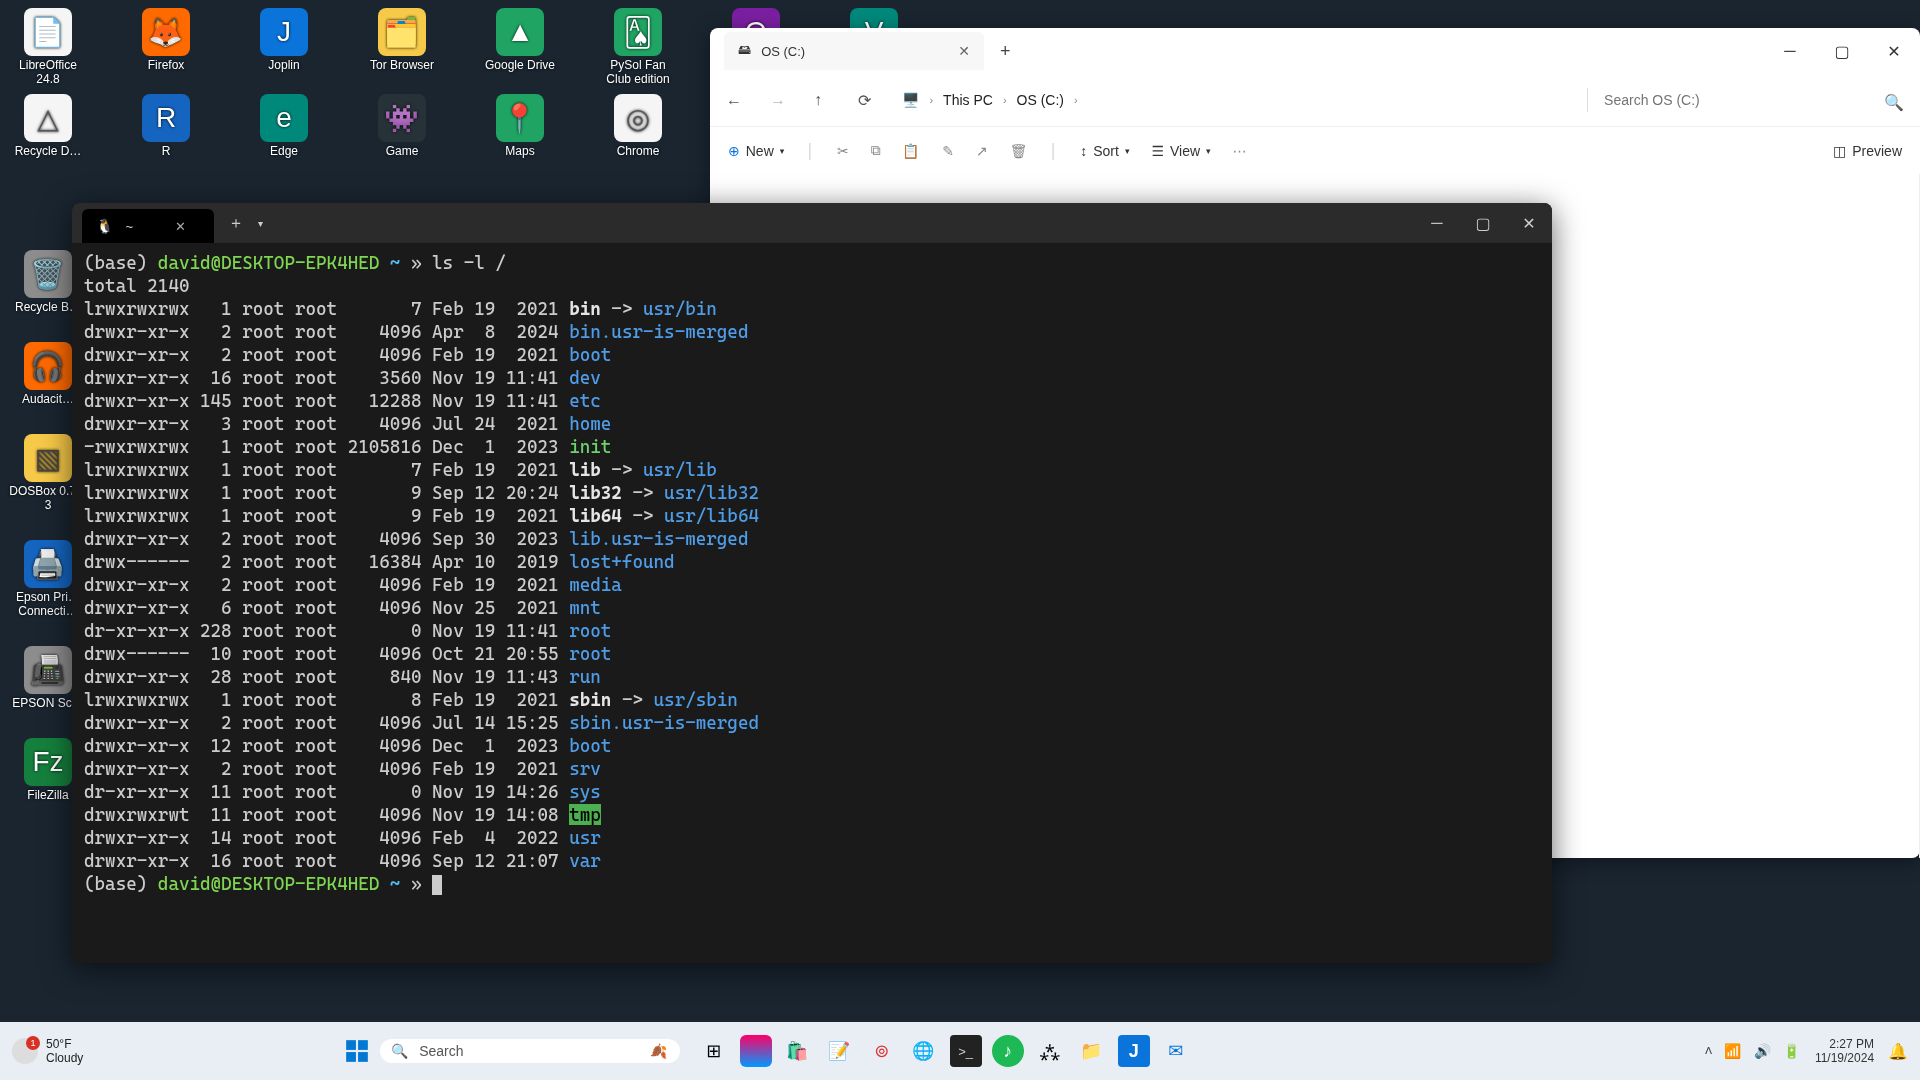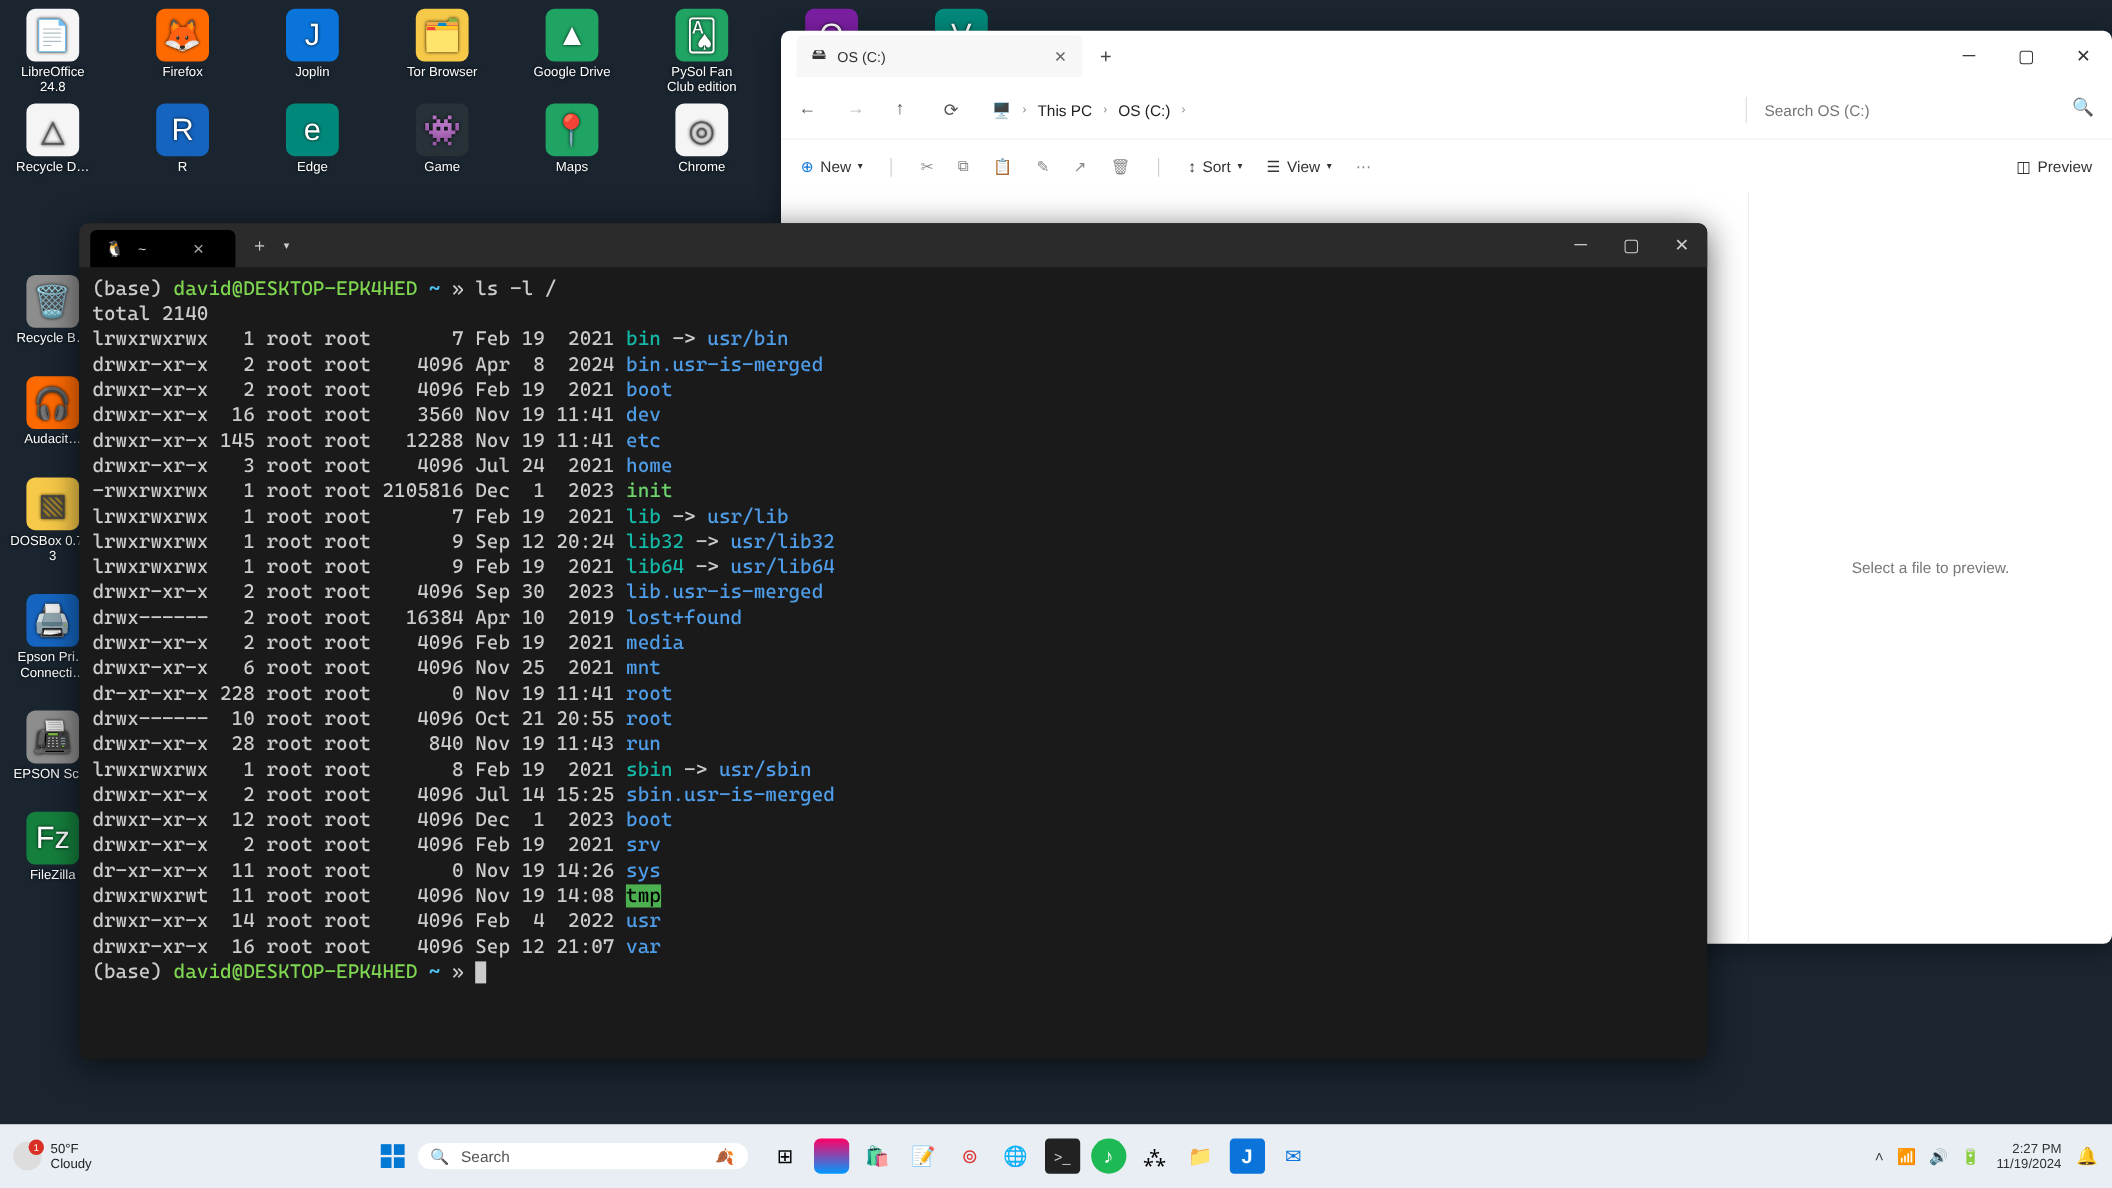--- a/index.html
+++ b/index.html
@@ -93,21 +93,21 @@
 .expl-tab .cls { margin-left: auto; font-size: 14px; color: #666; cursor:pointer; }
 .expl-newtab { margin-left: 10px; font-size: 18px; color:#444; cursor:pointer; padding:6px; }
 .expl-winbtns { margin-left: auto; display: flex; }
 .expl-winbtns div { width: 52px; height: 40px; display:flex; align-items:center; justify-content:center; color:#333; cursor:pointer; }
 .expl-navbar { height: 52px; display: flex; align-items: center; padding: 0 16px; gap: 20px; }
 .expl-navbar .navbtn { width:24px; color:#555; cursor:pointer;}
 .expl-navbar .navbtn.disabled { color:#bbb; cursor:default; }
 .breadcrumb { display:flex; align-items:center; gap:10px; font-size:14px; color:#222; flex:1; }
 .breadcrumb .chev { color:#888; font-size:11px; }
 .searchbox { width: 280px; background:#fff; border:none; padding:4px 8px; color:#888; font-size:14px; }
-.search-wrap { display:flex; align-items:flex-start; border-left:1px solid #ddd; padding-left:8px;}
+.search-wrap { display:flex; align-items:flex-end; border-left:1px solid #ddd; padding-left:8px;}
 .expl-toolbar { height:48px; display:flex; align-items:center; padding:0 18px; gap:22px; border-top:1px solid #eee; font-size:14px; color:#333; }
 .tool-item { display:flex; align-items:center; gap:6px; cursor:pointer; }
 .tool-item.icon-only { color:#888; }
 .expl-body { flex:1; display:flex; }
 .expl-content { flex:1; border-right:1px solid #eee; }
 .expl-preview { width: 330px; display:flex; align-items:center; justify-content:center; color:#777; font-size:14px; }
 
 
 .terminal-window {
   position: absolute;
@@ -136,21 +136,21 @@
   font-size: 18px;
   line-height: 23px;
   color:#ccc;
   white-space: pre;
   overflow:hidden;
 }
 .prompt-env { color:#ccc; }
 .prompt-user { color:#7fd651; }
 .prompt-path { color:#4fc3f7; }
 .prompt-arrow { color:#ccc; }
-.ls-link { color:#14b8a6; }
+.ls-link { color:#e5e5e5;font-weight:bold; }
 .ls-dir { color:#4f9de8; }
 .ls-exec { color:#6dd36d; }
 .ls-tmp { background:#4caf50; color:#000; }
 .cursor { display:inline-block; width:10px; height:20px; background:#ccc; vertical-align:middle; }
 
 
 .taskbar {
   position:absolute;
   bottom:0; left:0; right:0;
   height:58px;
@@ -371,23 +371,20 @@
       <span style="font-size:9px;">▾</span>
     </div>
     <div class="tool-item icon-only">⋯</div>
     <div style="margin-left:auto;" class="tool-item">
       <span>◫</span>
       <span>Preview</span>
     </div>
   </div>
   <div class="expl-body">
     <div class="expl-content"></div>
-    <div class="expl-preview">
-      <span>Select a file to preview.</span>
-    </div>
   </div>
 </div>
 
 <div class="terminal-window">
   <div class="term-titlebar">
     <div class="term-tab">
       <span class="tux">🐧</span>
       <span>~</span>
       <span class="cls">✕</span>
     </div>

